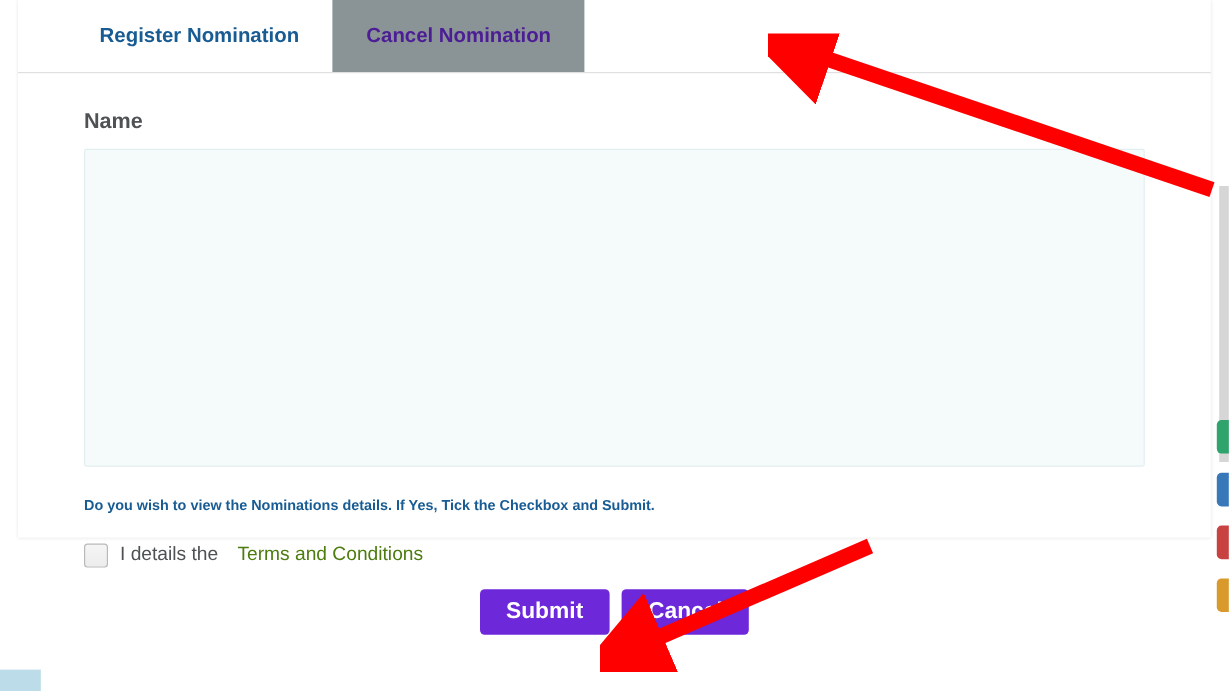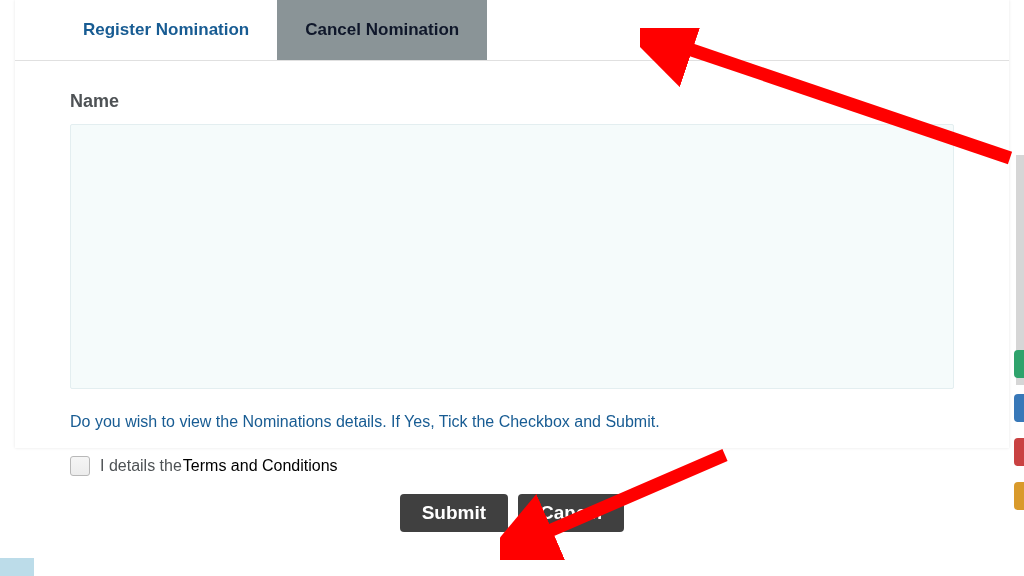--- a/index.html
+++ b/index.html
@@ -31,21 +31,21 @@
       padding: 20px 28px;
       font-weight: bold;
       font-size: 17px;
       cursor: pointer;
     }
     .tab-inactive {
       color: #185c93;
     }
     .tab-active {
       background: #8a9497;
-      color: #0f172a;
+      color: #4c1d95;
     }
     .content {
       padding: 30px 55px 0 55px;
     }
     .label {
       color: #4e5255;
       font-size: 18px;
       font-weight: bold;
       margin-bottom: 12px;
       display: block;
@@ -56,22 +56,22 @@
       background: #f5fbfb;
       border: 1px solid #e3eef0;
       border-radius: 2px;
       resize: none;
       font-size: 15px;
       padding: 10px;
       outline: none;
     }
     .instruction {
       color: #185c93;
-      font-weight: normal;
-      font-size: 16px;
+      font-weight: bold;
+      font-size: 12px;
       margin-top: 20px;
     }
     .checkbox-row {
       display: flex;
       align-items: center;
       margin-top: 25px;
       font-size: 16px;
     }
     .checkbox {
       width: 20px;
@@ -79,31 +79,31 @@
       border: 1px solid #b8b8b8;
       background: linear-gradient(#f5f5f5, #ececec);
       border-radius: 3px;
       margin-right: 10px;
       cursor: pointer;
     }
     .accept-text {
       color: #4e5255;
     }
     .terms-link {
-      color: #000000;
-      margin-left: 1px;
+      color: #4d7c0f;
+      margin-left: 16px;
     }
     .button-row {
       display: flex;
       justify-content: center;
       gap: 10px;
       margin-top: 18px;
     }
     .btn {
-      background: #404040;
+      background: #6d28d9;
       color: #fff;
       font-size: 19px;
       font-weight: bold;
       border: none;
       border-radius: 4px;
       padding: 8px 22px;
       cursor: pointer;
     }
     .arrow {
       position: absolute;

